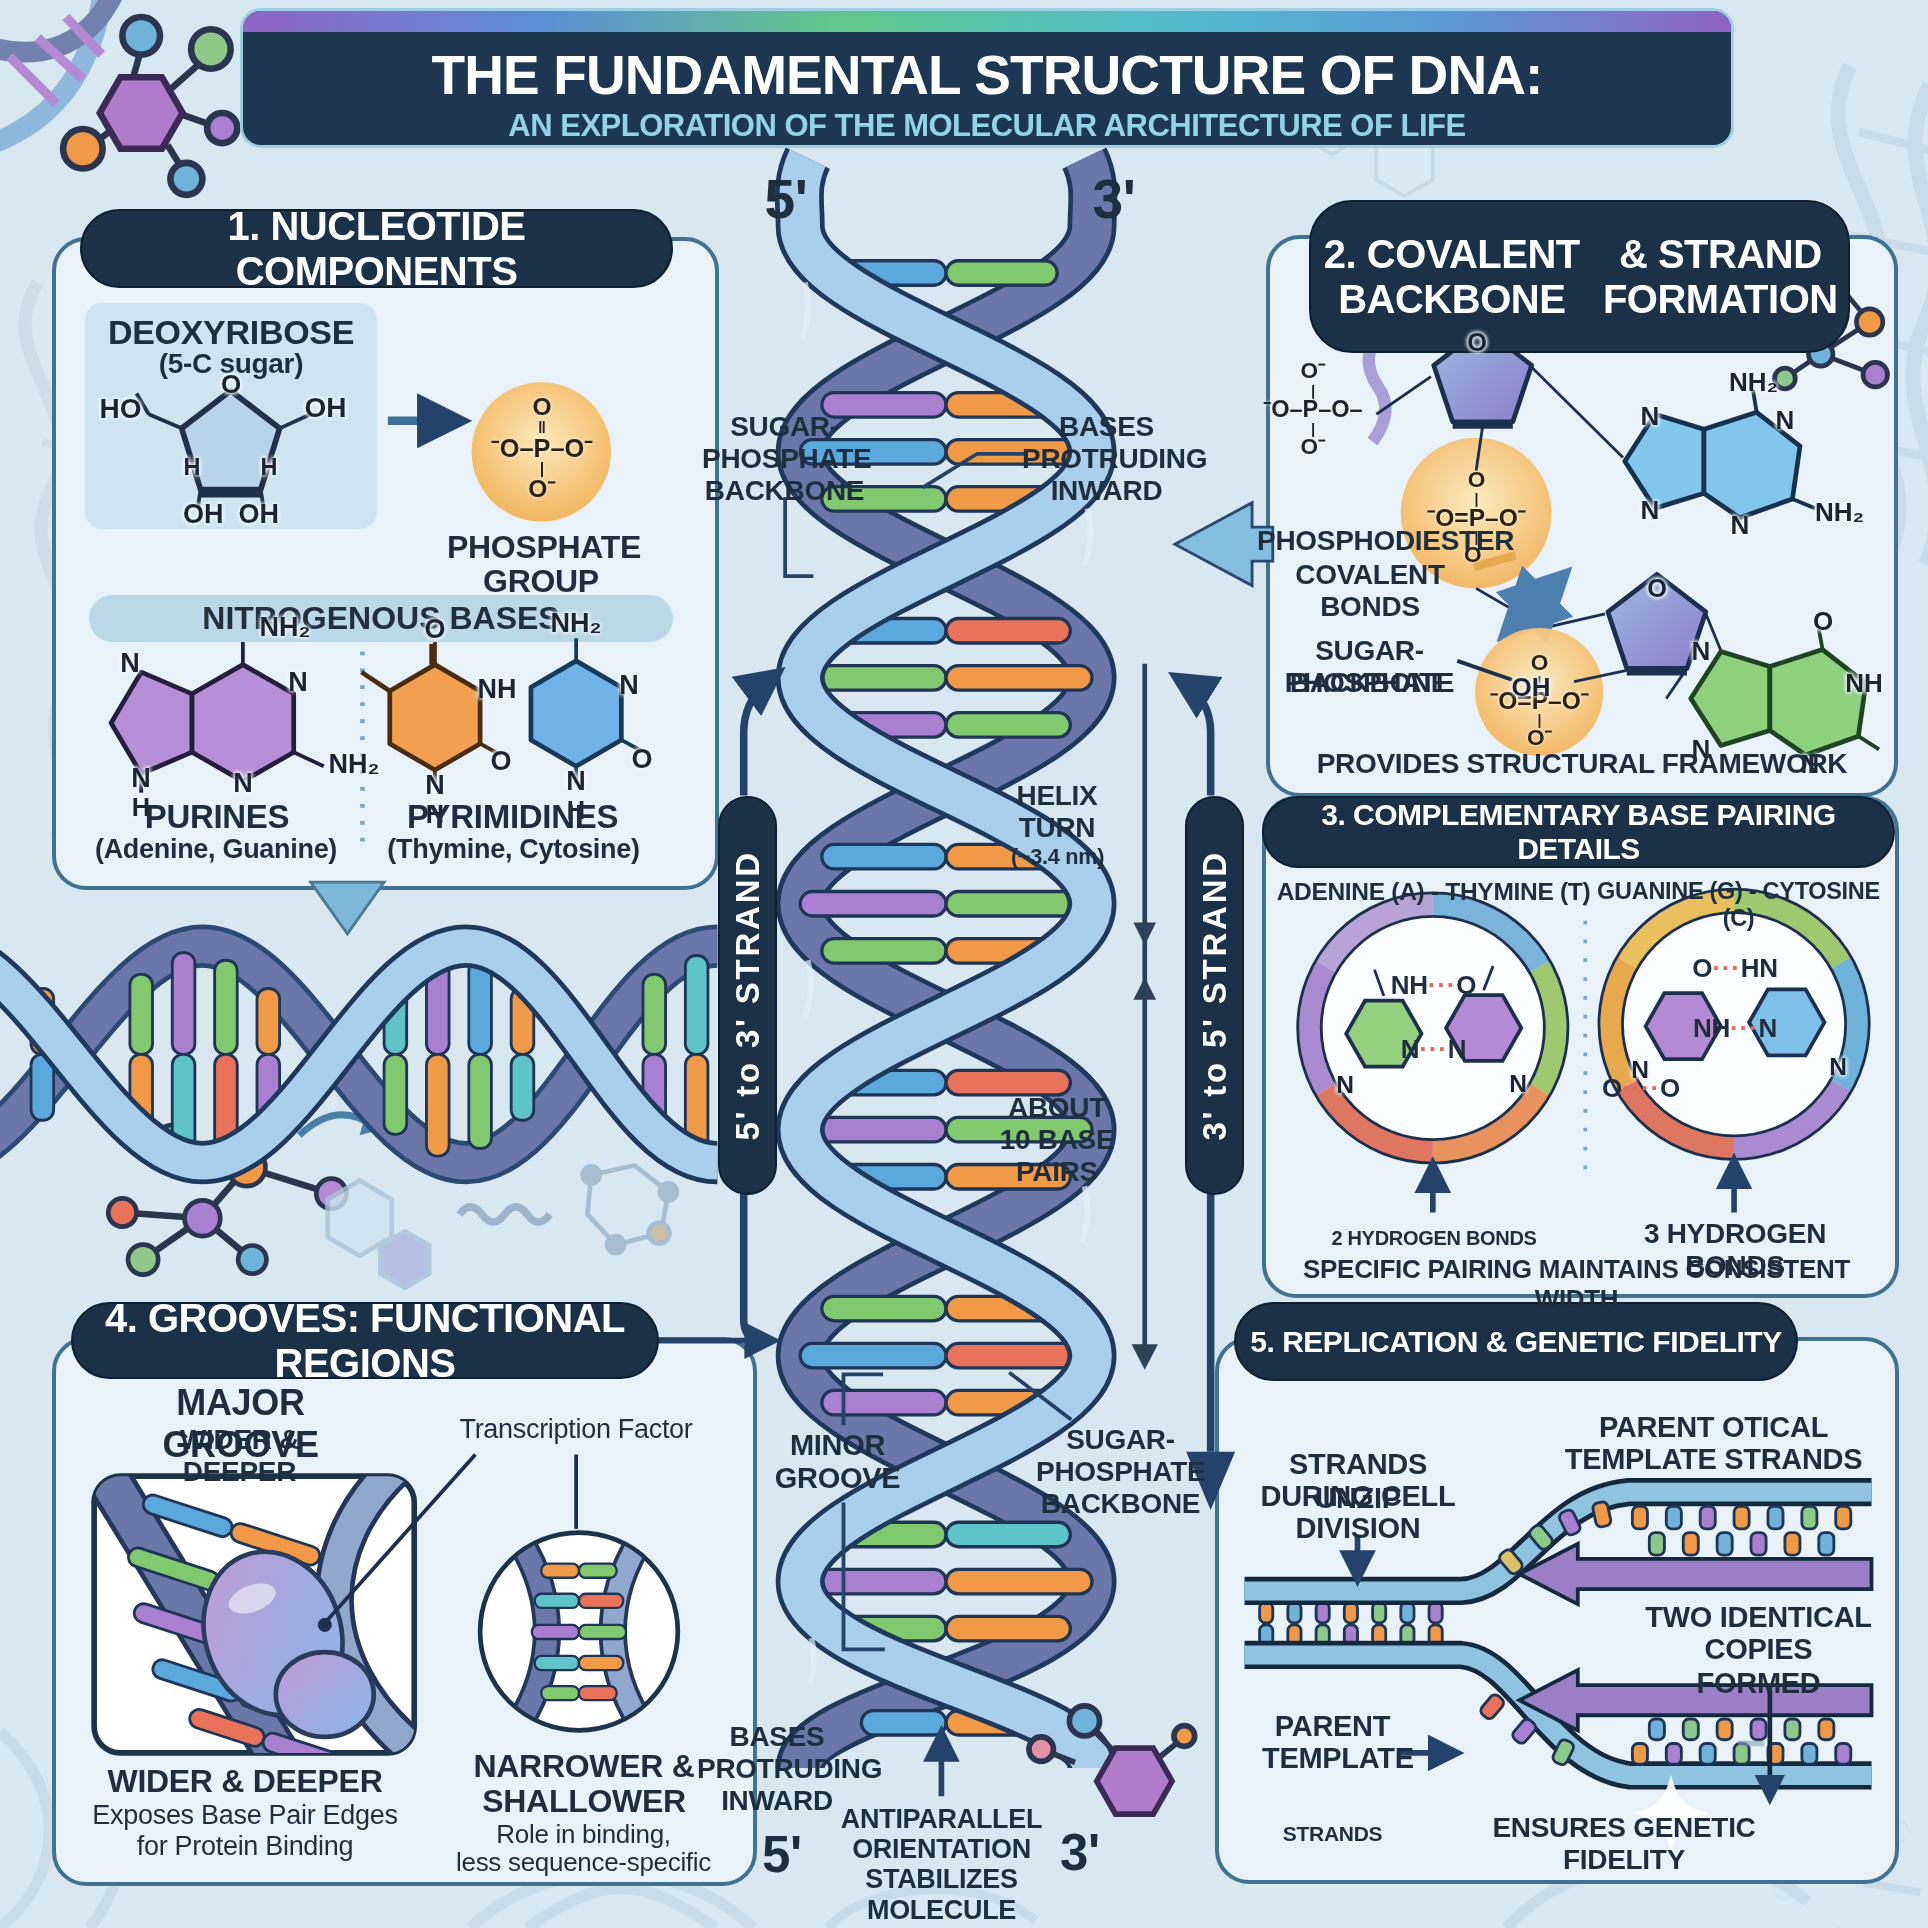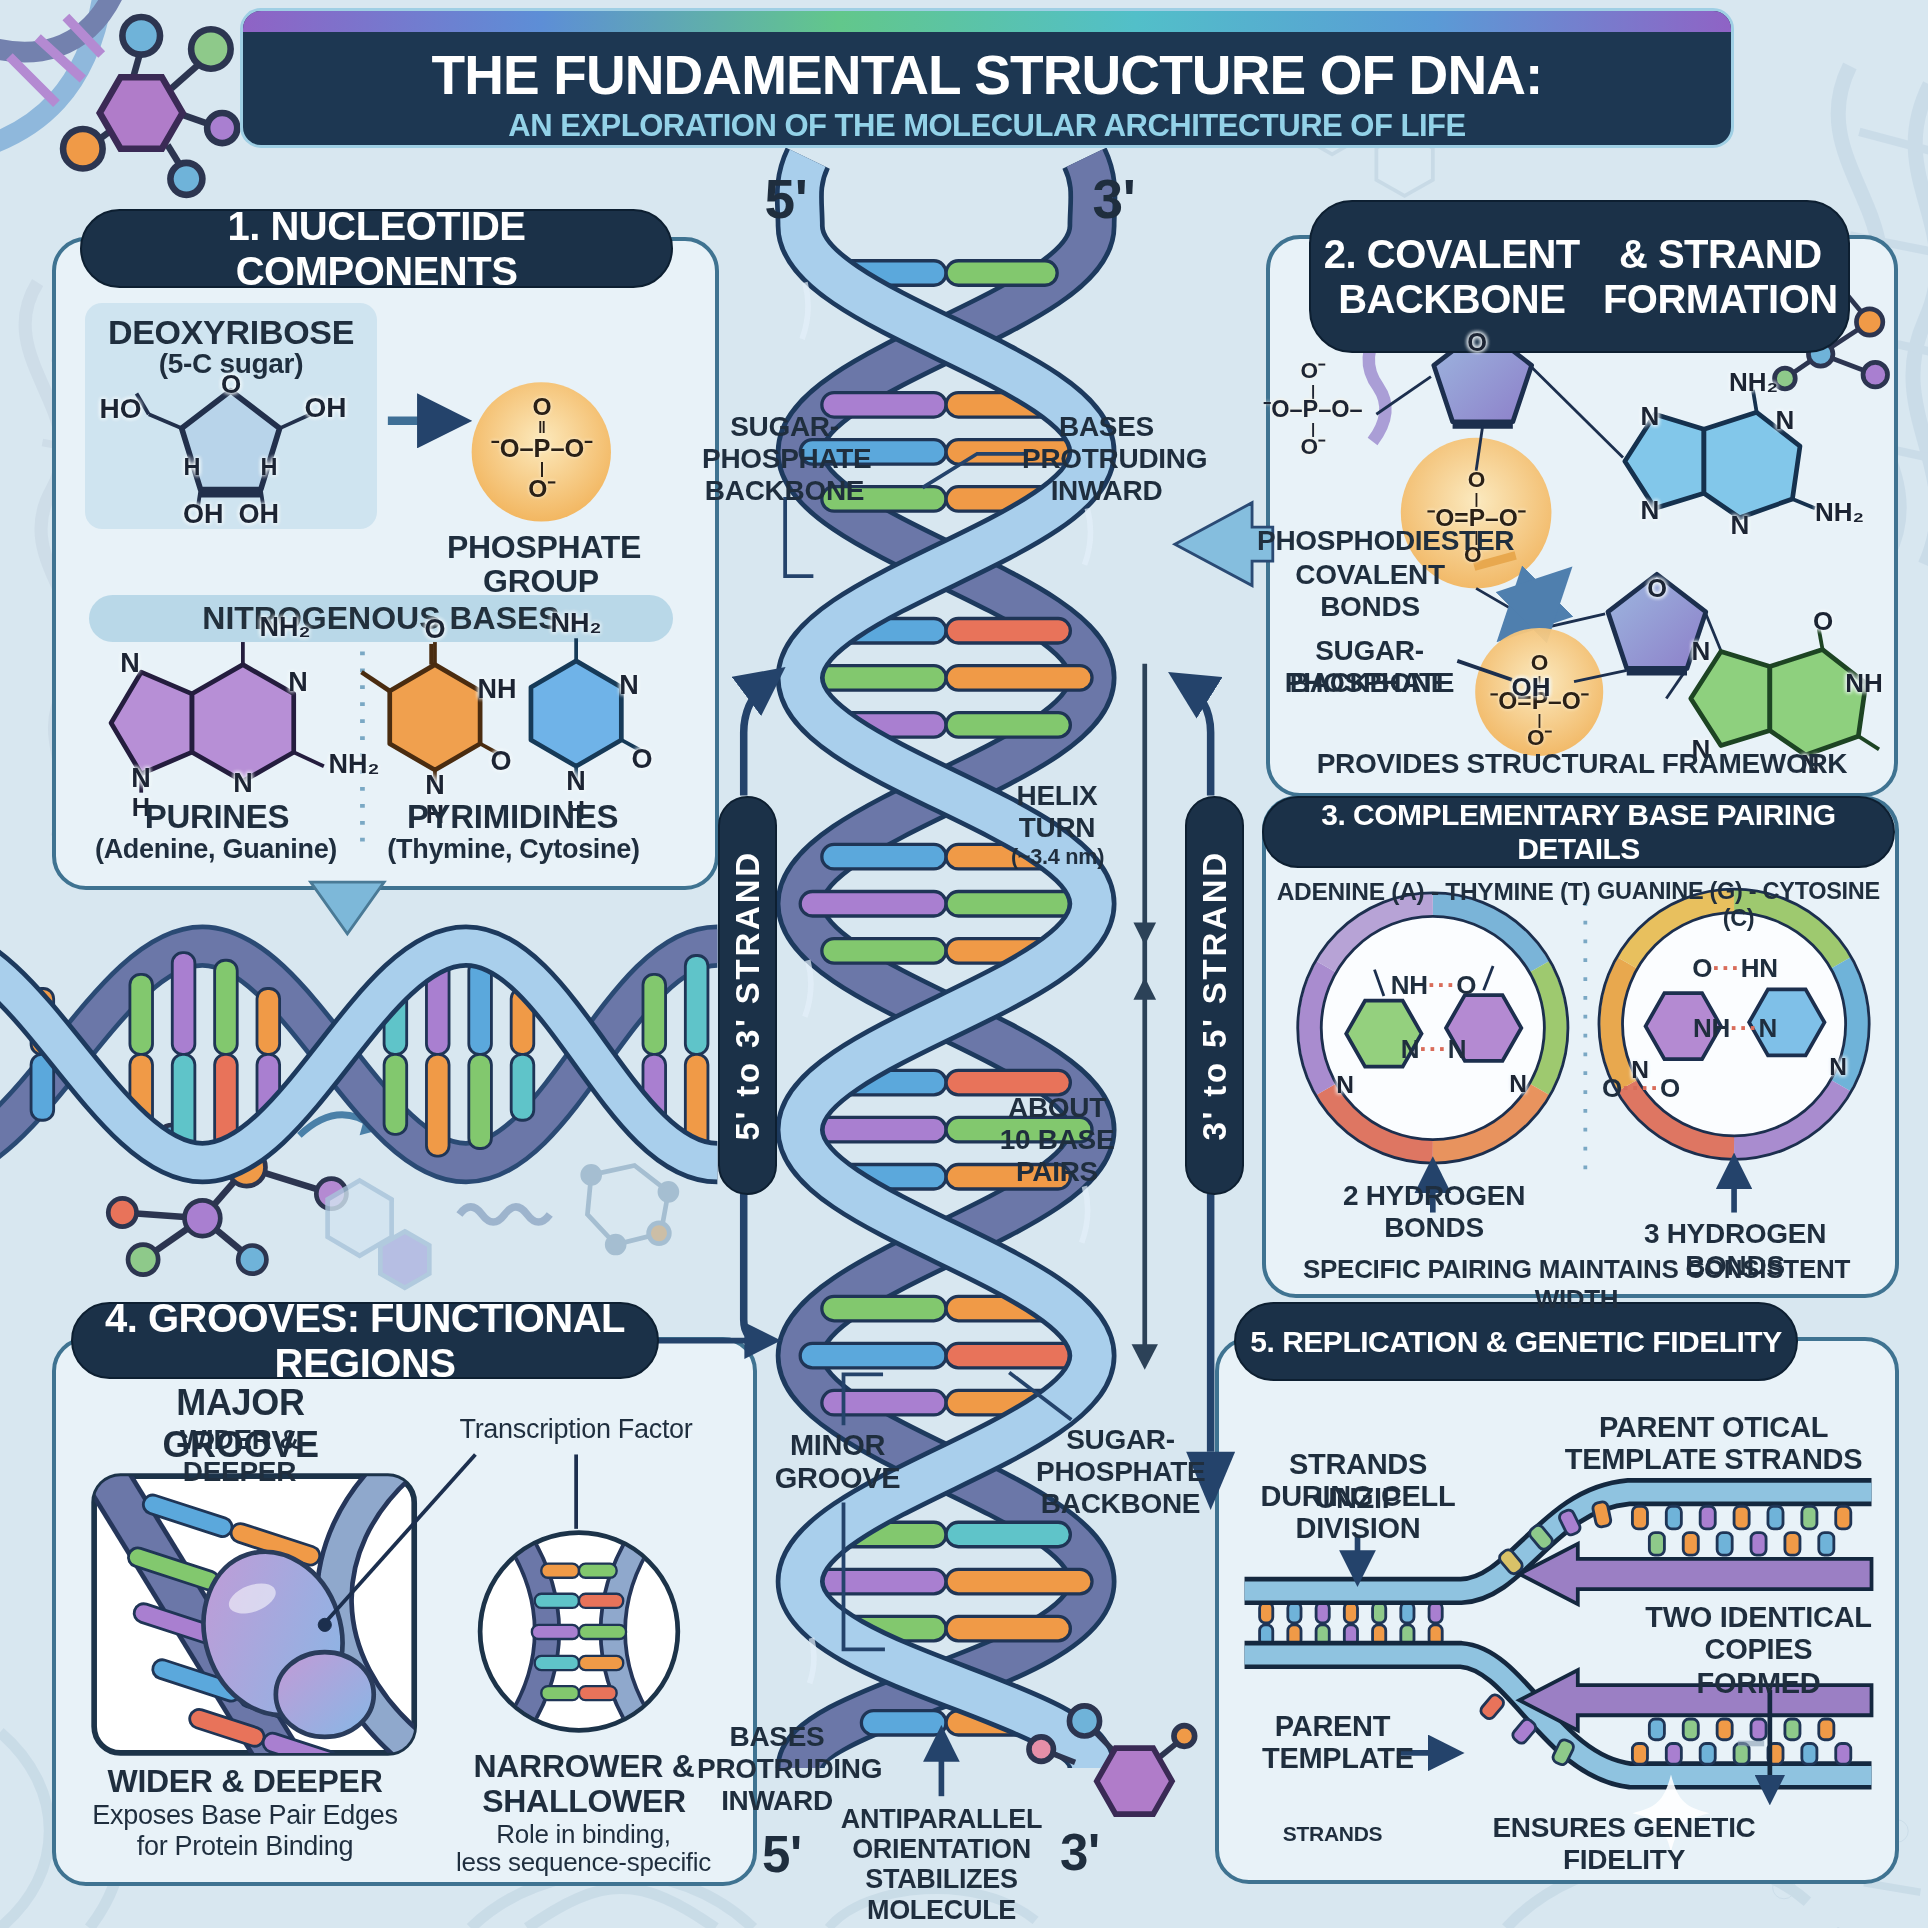--- a/index.html
+++ b/index.html
@@ -640,21 +640,21 @@
   <span>O</span><span class="dots">···</span><span>HN</span>
 </div>
 <div class="l bond" style="left:1655px;top:1013px;width:160px;font-size:26px">
   <span>NH</span><span class="dots">···</span><span>N</span>
 </div>
 <div class="l bond" style="left:1561px;top:1073px;width:160px;font-size:26px">
   <span>O</span><span class="dots">····</span><span>O</span>
 </div>
 <span class="at" style="left:1621px;top:1058px;width:38px;font-size:24.5px">N</span>
 <span class="at" style="left:1819px;top:1055px;width:38px;font-size:24.5px">N</span>
-<div class="l b" style="left:1307px;top:1180px;width:254px;font-size:28px">2 HYDROGEN BONDS</div>
+<div class="l b" style="left:1307px;top:1227px;width:254px;font-size:20px">2 HYDROGEN BONDS</div>
 <div class="l b" style="left:1608px;top:1218px;width:254px;font-size:28px">3 HYDROGEN BONDS</div>
 <div class="l b" style="left:104px;top:1382px;width:273px;font-size:36px">MAJOR GROOVE</div>
 
 <div class="l b" style="left:1279px;top:1254px;width:595px;font-size:26px">SPECIFIC PAIRING MAINTAINS CONSISTENT WIDTH</div>
 <div class="l b" style="left:122px;top:1424px;width:235px;font-size:28px">WIDER &amp; DEEPER</div>
 <div class="l" style="left:435px;top:1414px;width:282px;font-size:27px;font-weight:500">Transcription Factor</div>
 <div class="l b" style="left:104px;top:1763px;width:282px;font-size:32px">WIDER &amp; DEEPER</div>
 <div class="l" style="left:85px;top:1800px;width:320px;font-size:27px">Exposes Base Pair Edges</div>
 <div class="l" style="left:85px;top:1831px;width:320px;font-size:27px">for Protein Binding</div>
 <div class="l b" style="left:443px;top:1748px;width:282px;font-size:32px">NARROWER &amp;</div>

